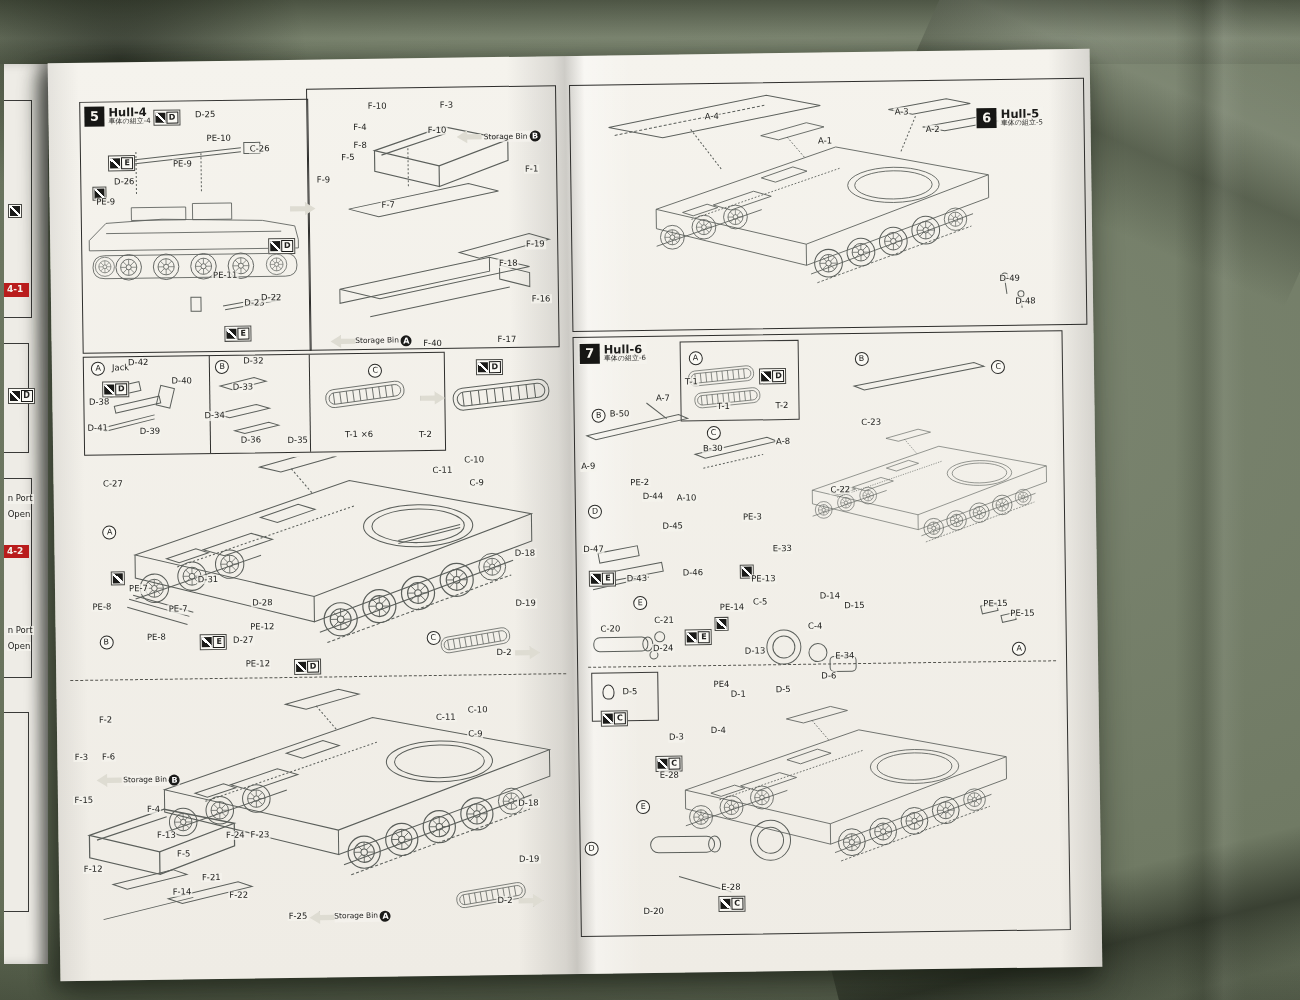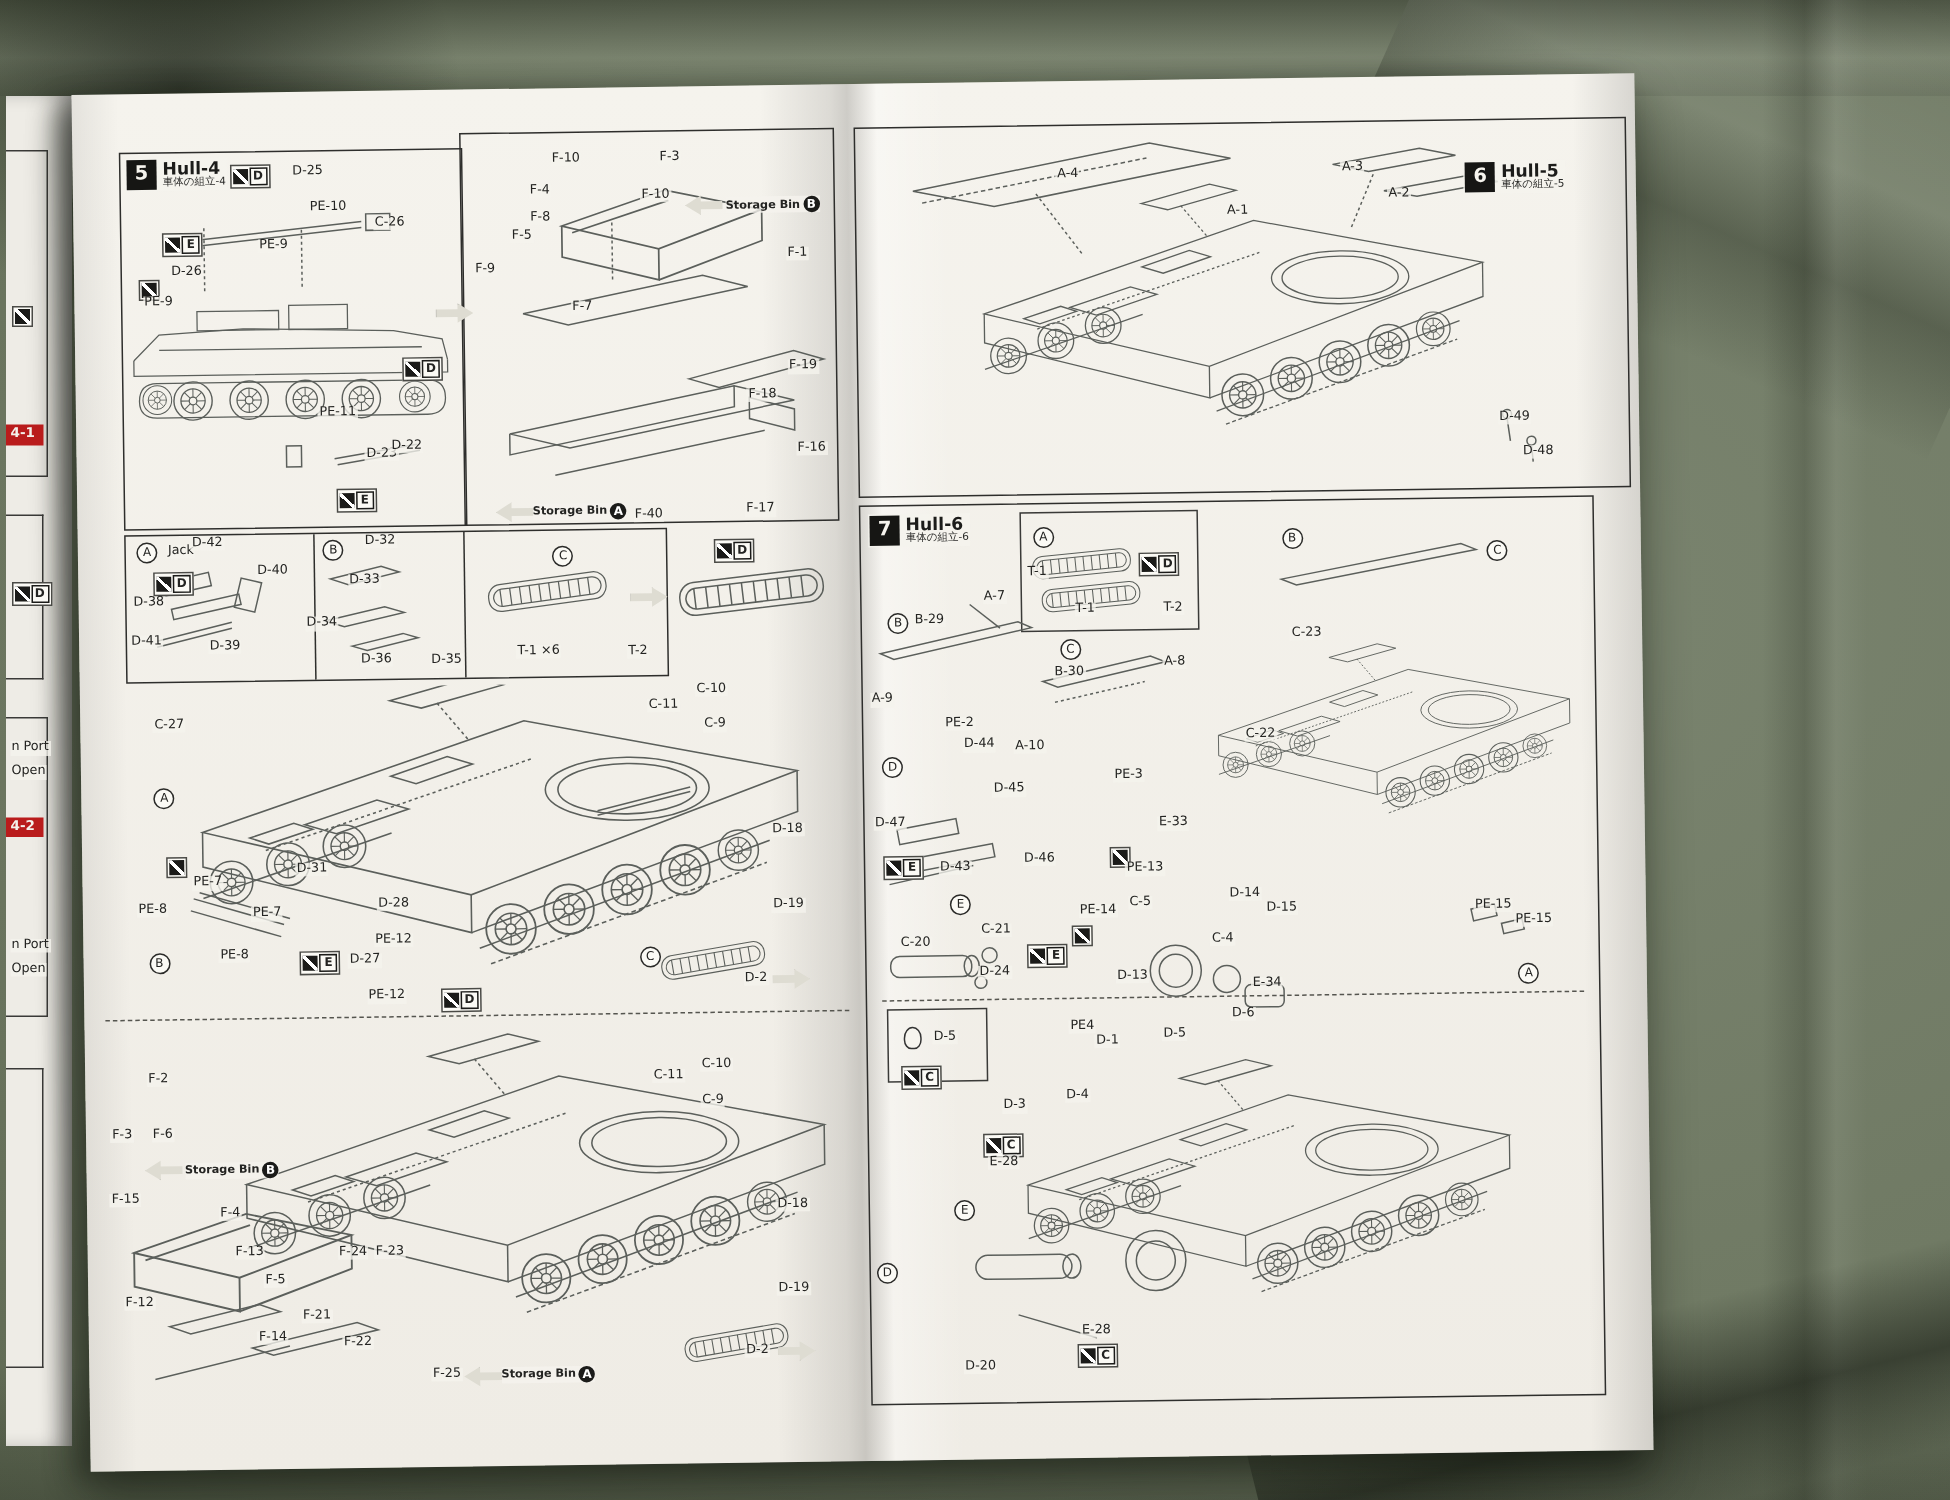--- a/index.html
+++ b/index.html
@@ -50,21 +50,21 @@
   .lbl{position:absolute;font-size:8.5px;line-height:1.1;color:#242422;white-space:nowrap;z-index:4;}
   .k-t{background:rgba(245,243,237,0.78);padding:0 1px;}
   .k-c{width:12px;height:12px;border:1px solid #2a2a28;border-radius:50%;text-align:center;line-height:12px;font-size:8px;background:#fbfaf5;}
   .k-tag{background:#b91c1c;color:#f4f2ec;font-weight:bold;font-size:9px;padding:2px 6px 2px 3px;}
   .k-tool{display:flex;align-items:center;gap:1px;border:1px solid #4a4a46;background:#fbfaf5;padding:1px;}
   .knife{display:inline-block;width:10px;height:10px;
     background:#1b1b19 linear-gradient(45deg,transparent 42%,#fff 42%,#fff 58%,transparent 58%);}
   .lbox{display:inline-block;width:10px;height:10px;border:1px solid #1b1b19;background:#fbfaf5;
     font-size:8px;font-weight:bold;text-align:center;line-height:10px;font-style:normal;}
   .k-bin{display:flex;align-items:center;gap:2px;background:rgba(245,243,237,0.8);}
-  .k-bin .bintxt{font-size:7.5px;font-weight:bold;}
+  .k-bin .bintxt{font-size:7.5px;font-weight:normal;}
   .binb{display:inline-block;width:11px;height:11px;border-radius:50%;background:#1b1b19;color:#fff;
     font-size:8px;font-weight:bold;text-align:center;line-height:11px;font-style:normal;}
   .k-arrow-r,.k-arrow-l{width:25px;height:13px;background:#dedcd2;
     clip-path:polygon(0 30%,58% 30%,58% 0,100% 50%,58% 100%,58% 70%,0 70%);
     filter:drop-shadow(0 0 0.8px #44443f);}
   .k-arrow-l{transform:scaleX(-1);}
   .k-bulb{width:10px;height:13px;border:1px solid #333;border-radius:50% 50% 42% 42%;background:#f7f5ef;}
 
   .vdiv{position:absolute;top:0;bottom:0;border-left:1px solid #2e2e2c;}
   .dash{position:absolute;border-top:1.2px dashed #55554f;}
@@ -501,21 +501,21 @@
           <span class="lbl k-t" style="left: 22.5%; top: 6.8%;">T-1</span>
           <span class="lbl k-tool" style="left: 38%; top: 5.5%;">
             <i class="knife"></i>
             <i class="lbox">D</i>
           </span>
           <span class="lbl k-t" style="left: 29%; top: 11%;">T-1</span>
           <span class="lbl k-t" style="left: 41%; top: 11%;">T-2</span>
           <span class="lbl k-c" style="left: 57.5%; top: 3%;">B</span>
           <span class="lbl k-c" style="left: 85.5%; top: 4.6%;">C</span>
           <span class="lbl k-c" style="left: 3.5%; top: 11.8%;">B</span>
-          <span class="lbl k-t" style="left: 7%; top: 12%;">B-29</span>
+          <span class="lbl k-t" style="left: 7%; top: 12%;">B-50</span>
           <span class="lbl k-t" style="left: 16.5%; top: 9.5%;">A-7</span>
           <span class="lbl k-t" style="left: 1%; top: 20.8%;">A-9</span>
           <span class="lbl k-t" style="left: 11%; top: 23.5%;">PE-2</span>
           <span class="lbl k-c" style="left: 27%; top: 15%;">C</span>
           <span class="lbl k-t" style="left: 26%; top: 18%;">B-30</span>
           <span class="lbl k-t" style="left: 41%; top: 17%;">A-8</span>
           <span class="lbl k-t" style="left: 58.5%; top: 14%;">C-23</span>
           <span class="lbl k-t" style="left: 52%; top: 18.5%; margin-top: 40px;">C-22</span>
           <span class="lbl k-t" style="left: 20.5%; top: 26.2%;">A-10</span>
           <span class="lbl k-t" style="left: 34%; top: 29.6%;">PE-3</span>

